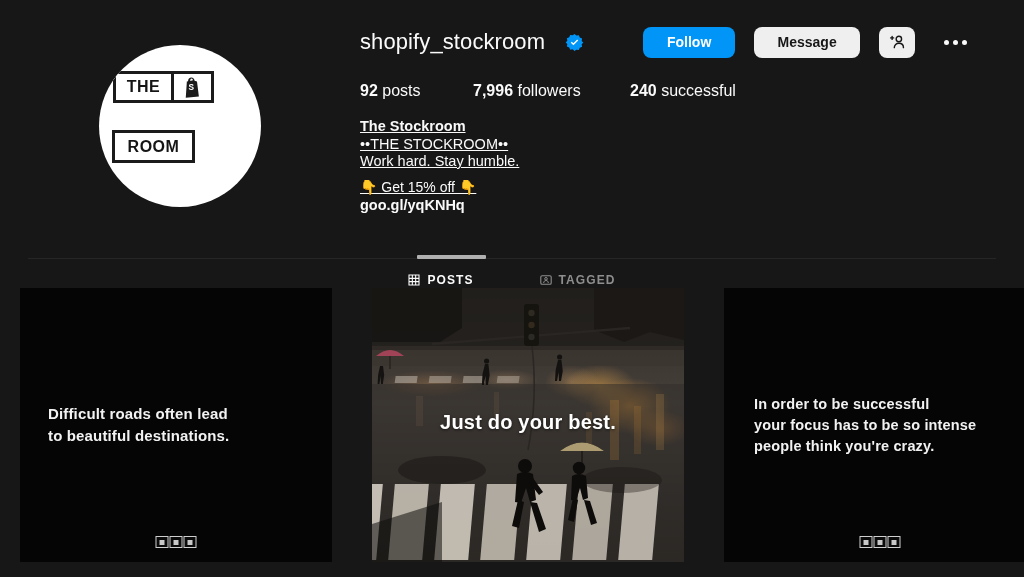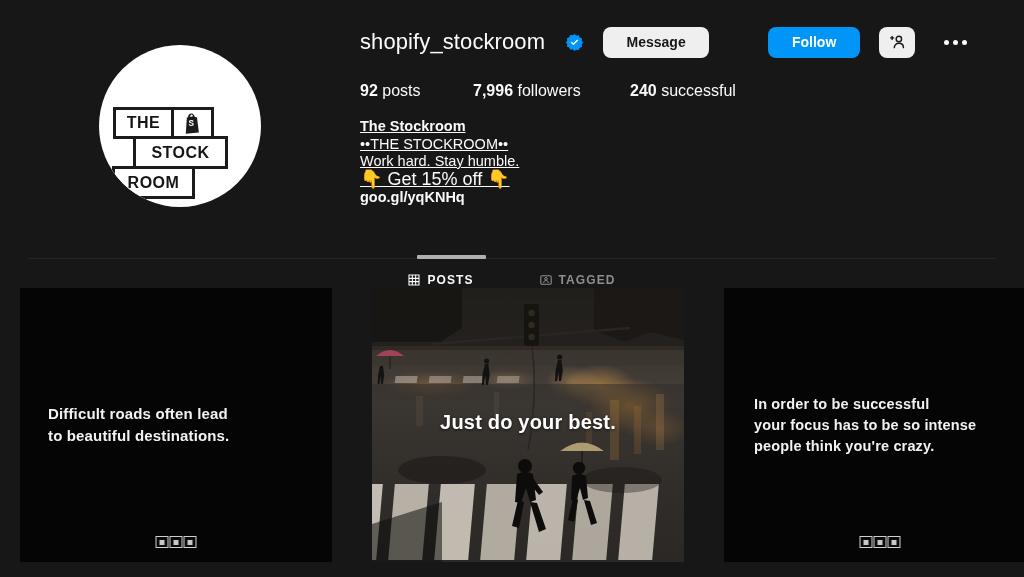--- a/index.html
+++ b/index.html
@@ -58,21 +58,20 @@
     position: absolute;
     border: 3px solid #1b1b1b;
     background: #ffffff;
     display: flex;
     align-items: center;
     justify-content: center;
     font-weight: 700;
     color: #151515;
     letter-spacing: 0.5px;
     font-family: "Liberation Sans", sans-serif;
-    margin-top: 36px;
   }
 
   .logo-the   { left: 14px;  top: 26px; width: 61px; height: 32px; font-size: 16px; }
   .logo-bag   { left: 72px;  top: 26px; width: 43px; height: 32px; }
   .logo-stock { left: 34px;  top: 55px; width: 95px; height: 33px; font-size: 16px; }
   .logo-room  { left: 13px;  top: 85px; width: 83px; height: 33px; font-size: 16px; }
 
   .bag-glyph { width: 19px; height: 21px; display: block; }
 
   
@@ -178,21 +177,21 @@
   .bio {
     margin-top: 18px;
     font-size: 14.5px;
     line-height: 17.5px;
     color: #fafafa;
     text-decoration: underline;
   }
 
   .bio .full-name { font-weight: 700; }
   .bio .bio-line  { font-weight: 400; }
-  .bio .bio-emoji { font-size: 18px; }
+  .bio .bio-emoji { font-size: 14px; margin-top: 8px; }
   .bio .bio-link {
     font-weight: 700;
     color: #fafafa;
     text-decoration: none;
     display: inline-block;
     margin-top: 1px;
   }
 
   
   .divider {
@@ -352,38 +351,37 @@
     <div class="avatar-col">
       <div class="avatar">
         <div class="logo-box logo-the">THE</div>
         <div class="logo-box logo-bag">
           <svg class="bag-glyph" viewBox="0 0 24 28">
             <path d="M6 6 C6 2.5 8 0.5 10.5 0.5 C13 0.5 14.5 2.2 14.8 5 L18 6 L20.5 26 L3 27.5 L4.5 5.5 Z" fill="#1b1b1b"></path>
             <path d="M9 4.6 C9 3 9.7 2 10.7 2 C11.8 2 12.4 3 12.5 4.4 L9 5.2 Z" fill="#ffffff"></path>
             <text x="10.5" y="17" font-family="Liberation Sans, sans-serif" font-size="11" font-weight="700" fill="#ffffff" text-anchor="middle">S</text>
           </svg>
         </div>
-        <div class="logo-box logo-stock">STOCK</div>
         <div class="logo-box logo-room">ROOM</div>
       </div>
     </div>
 
     <div class="info-col">
 
       <div class="name-row">
         <span class="username">shopify_stockroom</span>
 
         <svg class="verified-badge" viewBox="0 0 24 24">
           <path d="M12 1.2l2.35 2.1 3.1-.5 1.2 2.92 2.92 1.2-.5 3.1L23.2 12l-2.13 2.35.5 3.1-2.92 1.2-1.2 2.92-3.1-.5L12 22.8l-2.35-2.13-3.1.5-1.2-2.92-2.92-1.2.5-3.1L0.8 12l2.13-2.35-.5-3.1 2.92-1.2 1.2-2.92 3.1.5z" fill="#0095f6"></path>
           <path d="M10.6 15.6l-3.3-3.3 1.3-1.3 2 2 4.8-4.8 1.3 1.3z" fill="#ffffff"></path>
         </svg>
 
+        <button class="btn btn-follow">Follow</button>
+
         <button class="btn btn-message">Message</button>
-
-        <button class="btn btn-follow">Follow</button>
 
         <button class="btn btn-icon">
           <svg viewBox="0 0 24 24">
             <path d="M3.5 6.5h4M5.5 4.5v4" stroke="#171717" stroke-width="1.9" stroke-linecap="round" fill="none"></path>
             <circle cx="14.5" cy="8" r="3.6" stroke="#171717" stroke-width="1.9" fill="none"></circle>
             <path d="M8.4 19.5c0-3.6 2.7-5.8 6.1-5.8s6.1 2.2 6.1 5.8" stroke="#171717" stroke-width="1.9" stroke-linecap="round" fill="none"></path>
           </svg>
         </button>
 
         <span class="more-menu">

